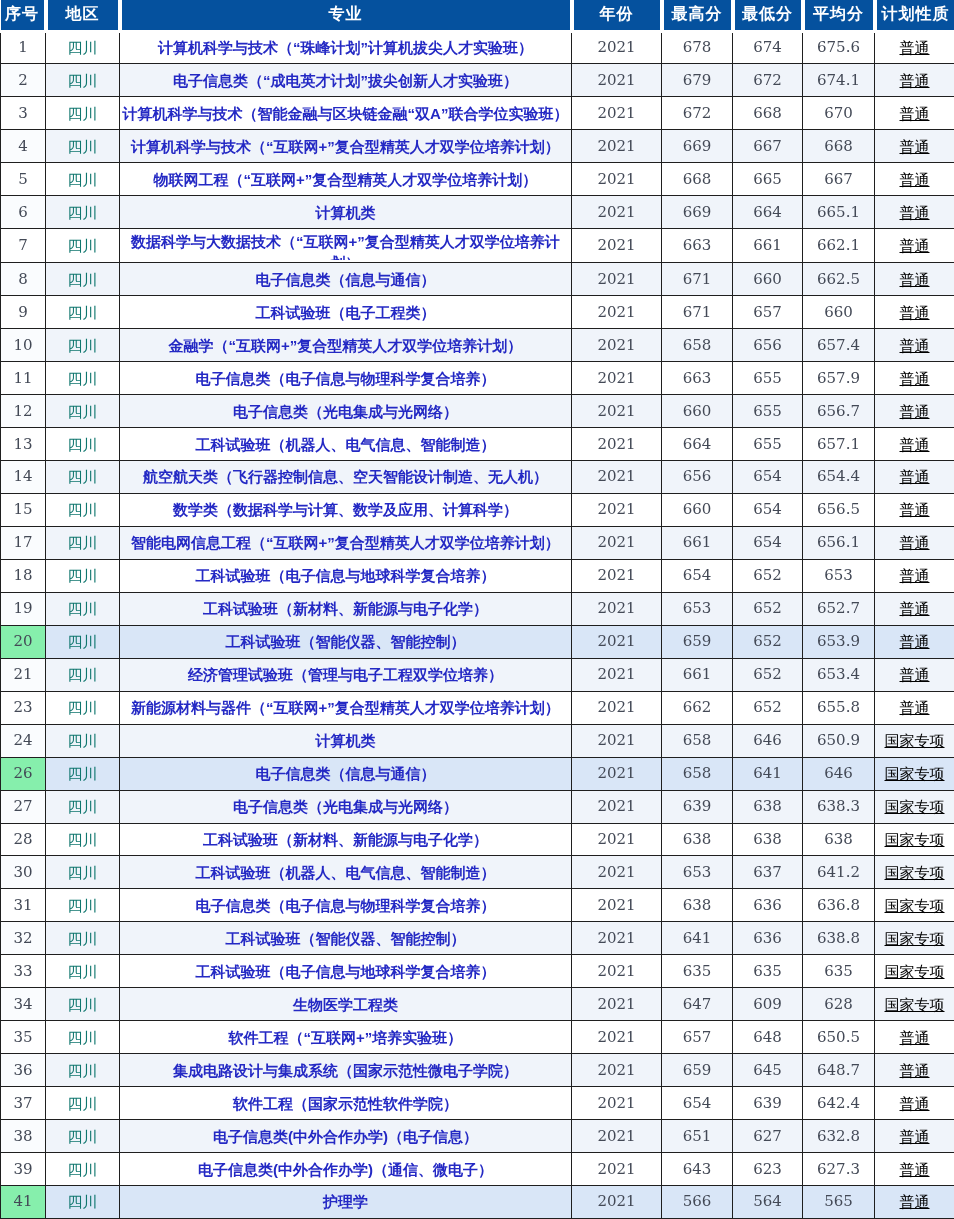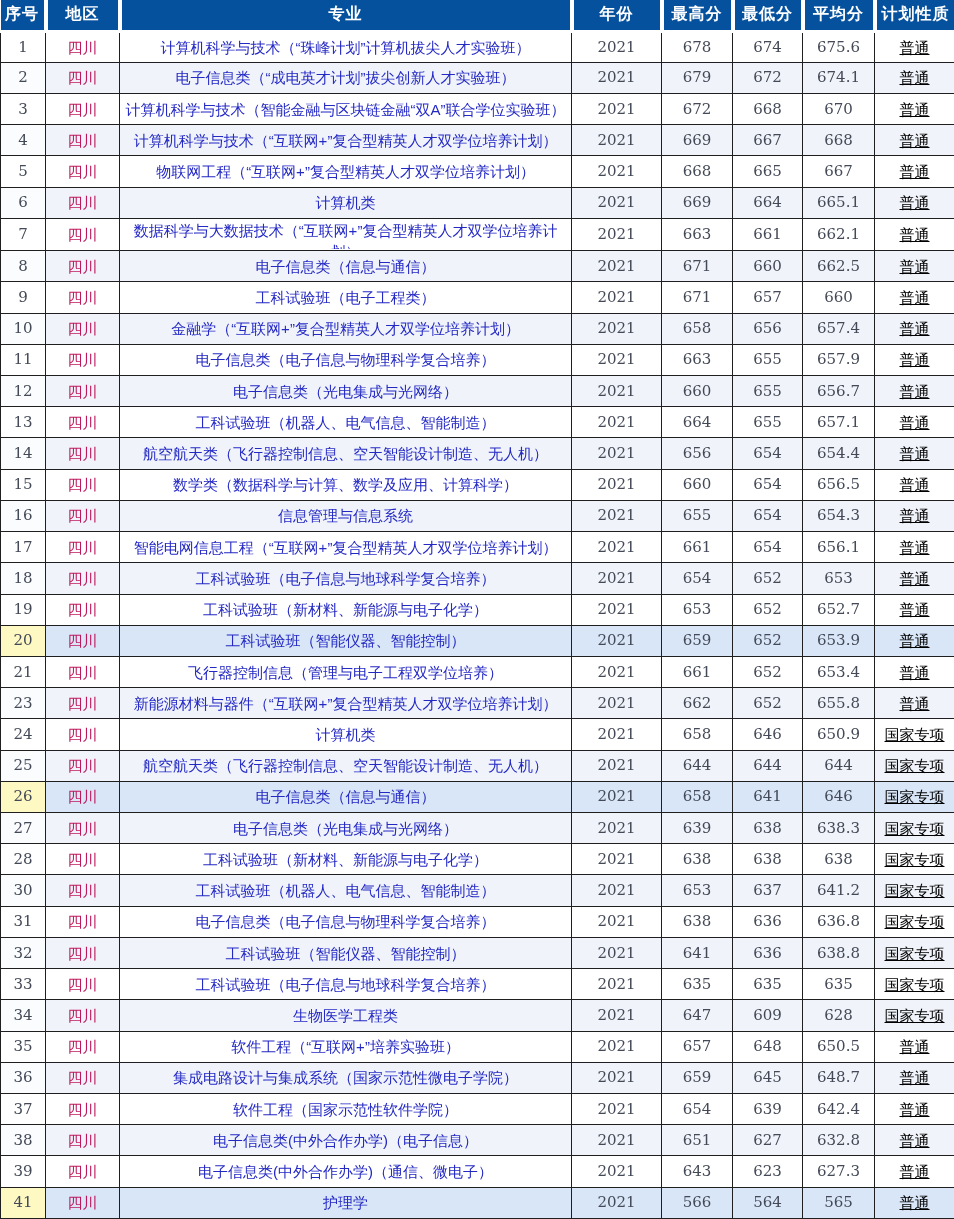--- a/index.html
+++ b/index.html
@@ -55,33 +55,33 @@
     background: #ffffff;
     overflow: hidden;
   }
   
   tbody tr:nth-child(even) td { background: #f0f4fa; }
   
   tbody tr.hl td { background: #d9e6f7; }
   
   tbody td:nth-child(1) { background: #ffffff; }
   tbody tr:nth-child(even) td:nth-child(1) { background: #fafcfe; }
-  tbody tr.hl td:nth-child(1) { background: #fef9c3; }
+  tbody tr.hl td:nth-child(1) { background: #86efac; }
 
   
   tbody td:nth-child(1) {           
     color: #434956;
     font-family: "DejaVu Serif", serif;
   }
   tbody td:nth-child(2) {           
-    color: #be185d;
+    color: #0f766e;
   }
   tbody td:nth-child(3) {           
     color: #2429c4;
-    font-weight: normal;
+    font-weight: bold;
     margin-left: 24px;
   }
   tbody td:nth-child(4),
   tbody td:nth-child(5),
   tbody td:nth-child(6),
   tbody td:nth-child(7) {           
     color: #434956;
     font-family: "DejaVu Serif", serif;
   }
   tbody td:nth-child(8) {           
@@ -509,194 +509,168 @@
         </td>
         <td>
           <div class="cw">656.5</div>
         </td>
         <td>
           <div class="cw">普通</div>
         </td>
       </tr>
       <tr>
         <td>
-          <div class="cw">16</div>
-        </td>
-        <td>
-          <div class="cw">四川</div>
-        </td>
-        <td>
-          <div class="cw">信息管理与信息系统</div>
-        </td>
-        <td>
-          <div class="cw">2021</div>
-        </td>
-        <td>
-          <div class="cw">655</div>
+          <div class="cw">17</div>
+        </td>
+        <td>
+          <div class="cw">四川</div>
+        </td>
+        <td>
+          <div class="cw">智能电网信息工程（“互联网+”复合型精英人才双学位培养计划）</div>
+        </td>
+        <td>
+          <div class="cw">2021</div>
+        </td>
+        <td>
+          <div class="cw">661</div>
         </td>
         <td>
           <div class="cw">654</div>
         </td>
         <td>
-          <div class="cw">654.3</div>
-        </td>
-        <td>
-          <div class="cw">普通</div>
-        </td>
-      </tr>
-      <tr>
-        <td>
-          <div class="cw">17</div>
-        </td>
-        <td>
-          <div class="cw">四川</div>
-        </td>
-        <td>
-          <div class="cw">智能电网信息工程（“互联网+”复合型精英人才双学位培养计划）</div>
+          <div class="cw">656.1</div>
+        </td>
+        <td>
+          <div class="cw">普通</div>
+        </td>
+      </tr>
+      <tr>
+        <td>
+          <div class="cw">18</div>
+        </td>
+        <td>
+          <div class="cw">四川</div>
+        </td>
+        <td>
+          <div class="cw">工科试验班（电子信息与地球科学复合培养）</div>
+        </td>
+        <td>
+          <div class="cw">2021</div>
+        </td>
+        <td>
+          <div class="cw">654</div>
+        </td>
+        <td>
+          <div class="cw">652</div>
+        </td>
+        <td>
+          <div class="cw">653</div>
+        </td>
+        <td>
+          <div class="cw">普通</div>
+        </td>
+      </tr>
+      <tr>
+        <td>
+          <div class="cw">19</div>
+        </td>
+        <td>
+          <div class="cw">四川</div>
+        </td>
+        <td>
+          <div class="cw">工科试验班（新材料、新能源与电子化学）</div>
+        </td>
+        <td>
+          <div class="cw">2021</div>
+        </td>
+        <td>
+          <div class="cw">653</div>
+        </td>
+        <td>
+          <div class="cw">652</div>
+        </td>
+        <td>
+          <div class="cw">652.7</div>
+        </td>
+        <td>
+          <div class="cw">普通</div>
+        </td>
+      </tr>
+      <tr class="hl">
+        <td>
+          <div class="cw">20</div>
+        </td>
+        <td>
+          <div class="cw">四川</div>
+        </td>
+        <td>
+          <div class="cw">工科试验班（智能仪器、智能控制）</div>
+        </td>
+        <td>
+          <div class="cw">2021</div>
+        </td>
+        <td>
+          <div class="cw">659</div>
+        </td>
+        <td>
+          <div class="cw">652</div>
+        </td>
+        <td>
+          <div class="cw">653.9</div>
+        </td>
+        <td>
+          <div class="cw">普通</div>
+        </td>
+      </tr>
+      <tr>
+        <td>
+          <div class="cw">21</div>
+        </td>
+        <td>
+          <div class="cw">四川</div>
+        </td>
+        <td>
+          <div class="cw">经济管理试验班（管理与电子工程双学位培养）</div>
         </td>
         <td>
           <div class="cw">2021</div>
         </td>
         <td>
           <div class="cw">661</div>
         </td>
         <td>
-          <div class="cw">654</div>
-        </td>
-        <td>
-          <div class="cw">656.1</div>
-        </td>
-        <td>
-          <div class="cw">普通</div>
-        </td>
-      </tr>
-      <tr>
-        <td>
-          <div class="cw">18</div>
-        </td>
-        <td>
-          <div class="cw">四川</div>
-        </td>
-        <td>
-          <div class="cw">工科试验班（电子信息与地球科学复合培养）</div>
-        </td>
-        <td>
-          <div class="cw">2021</div>
-        </td>
-        <td>
-          <div class="cw">654</div>
-        </td>
-        <td>
           <div class="cw">652</div>
         </td>
         <td>
-          <div class="cw">653</div>
-        </td>
-        <td>
-          <div class="cw">普通</div>
-        </td>
-      </tr>
-      <tr>
-        <td>
-          <div class="cw">19</div>
-        </td>
-        <td>
-          <div class="cw">四川</div>
-        </td>
-        <td>
-          <div class="cw">工科试验班（新材料、新能源与电子化学）</div>
-        </td>
-        <td>
-          <div class="cw">2021</div>
-        </td>
-        <td>
-          <div class="cw">653</div>
+          <div class="cw">653.4</div>
+        </td>
+        <td>
+          <div class="cw">普通</div>
+        </td>
+      </tr>
+      <tr>
+        <td>
+          <div class="cw">23</div>
+        </td>
+        <td>
+          <div class="cw">四川</div>
+        </td>
+        <td>
+          <div class="cw">新能源材料与器件（“互联网+”复合型精英人才双学位培养计划）</div>
+        </td>
+        <td>
+          <div class="cw">2021</div>
+        </td>
+        <td>
+          <div class="cw">662</div>
         </td>
         <td>
           <div class="cw">652</div>
         </td>
         <td>
-          <div class="cw">652.7</div>
-        </td>
-        <td>
-          <div class="cw">普通</div>
-        </td>
-      </tr>
-      <tr class="hl">
-        <td>
-          <div class="cw">20</div>
-        </td>
-        <td>
-          <div class="cw">四川</div>
-        </td>
-        <td>
-          <div class="cw">工科试验班（智能仪器、智能控制）</div>
-        </td>
-        <td>
-          <div class="cw">2021</div>
-        </td>
-        <td>
-          <div class="cw">659</div>
-        </td>
-        <td>
-          <div class="cw">652</div>
-        </td>
-        <td>
-          <div class="cw">653.9</div>
-        </td>
-        <td>
-          <div class="cw">普通</div>
-        </td>
-      </tr>
-      <tr>
-        <td>
-          <div class="cw">21</div>
-        </td>
-        <td>
-          <div class="cw">四川</div>
-        </td>
-        <td>
-          <div class="cw">飞行器控制信息（管理与电子工程双学位培养）</div>
-        </td>
-        <td>
-          <div class="cw">2021</div>
-        </td>
-        <td>
-          <div class="cw">661</div>
-        </td>
-        <td>
-          <div class="cw">652</div>
-        </td>
-        <td>
-          <div class="cw">653.4</div>
-        </td>
-        <td>
-          <div class="cw">普通</div>
-        </td>
-      </tr>
-      <tr>
-        <td>
-          <div class="cw">23</div>
-        </td>
-        <td>
-          <div class="cw">四川</div>
-        </td>
-        <td>
-          <div class="cw">新能源材料与器件（“互联网+”复合型精英人才双学位培养计划）</div>
-        </td>
-        <td>
-          <div class="cw">2021</div>
-        </td>
-        <td>
-          <div class="cw">662</div>
-        </td>
-        <td>
-          <div class="cw">652</div>
-        </td>
-        <td>
           <div class="cw">655.8</div>
         </td>
         <td>
           <div class="cw">普通</div>
         </td>
       </tr>
       <tr>
         <td>
           <div class="cw">24</div>
         </td>
@@ -710,46 +684,20 @@
           <div class="cw">2021</div>
         </td>
         <td>
           <div class="cw">658</div>
         </td>
         <td>
           <div class="cw">646</div>
         </td>
         <td>
           <div class="cw">650.9</div>
-        </td>
-        <td>
-          <div class="cw">国家专项</div>
-        </td>
-      </tr>
-      <tr>
-        <td>
-          <div class="cw">25</div>
-        </td>
-        <td>
-          <div class="cw">四川</div>
-        </td>
-        <td>
-          <div class="cw">航空航天类（飞行器控制信息、空天智能设计制造、无人机）</div>
-        </td>
-        <td>
-          <div class="cw">2021</div>
-        </td>
-        <td>
-          <div class="cw">644</div>
-        </td>
-        <td>
-          <div class="cw">644</div>
-        </td>
-        <td>
-          <div class="cw">644</div>
         </td>
         <td>
           <div class="cw">国家专项</div>
         </td>
       </tr>
       <tr class="hl">
         <td>
           <div class="cw">26</div>
         </td>
         <td>

